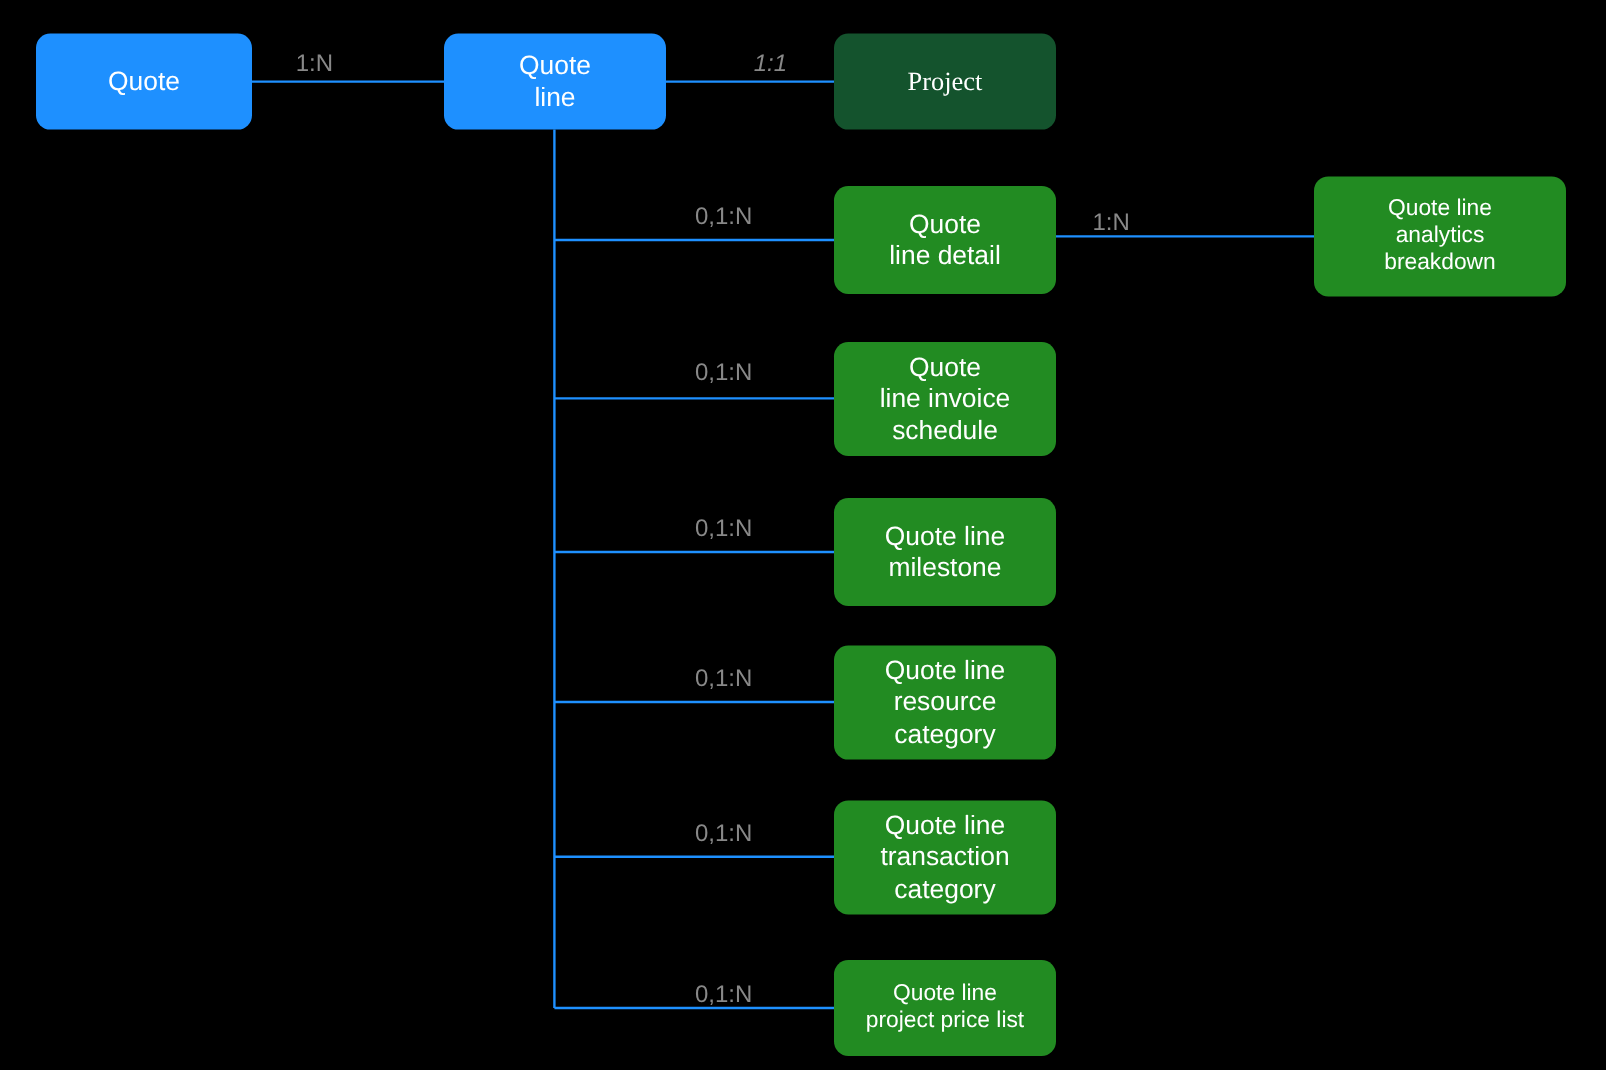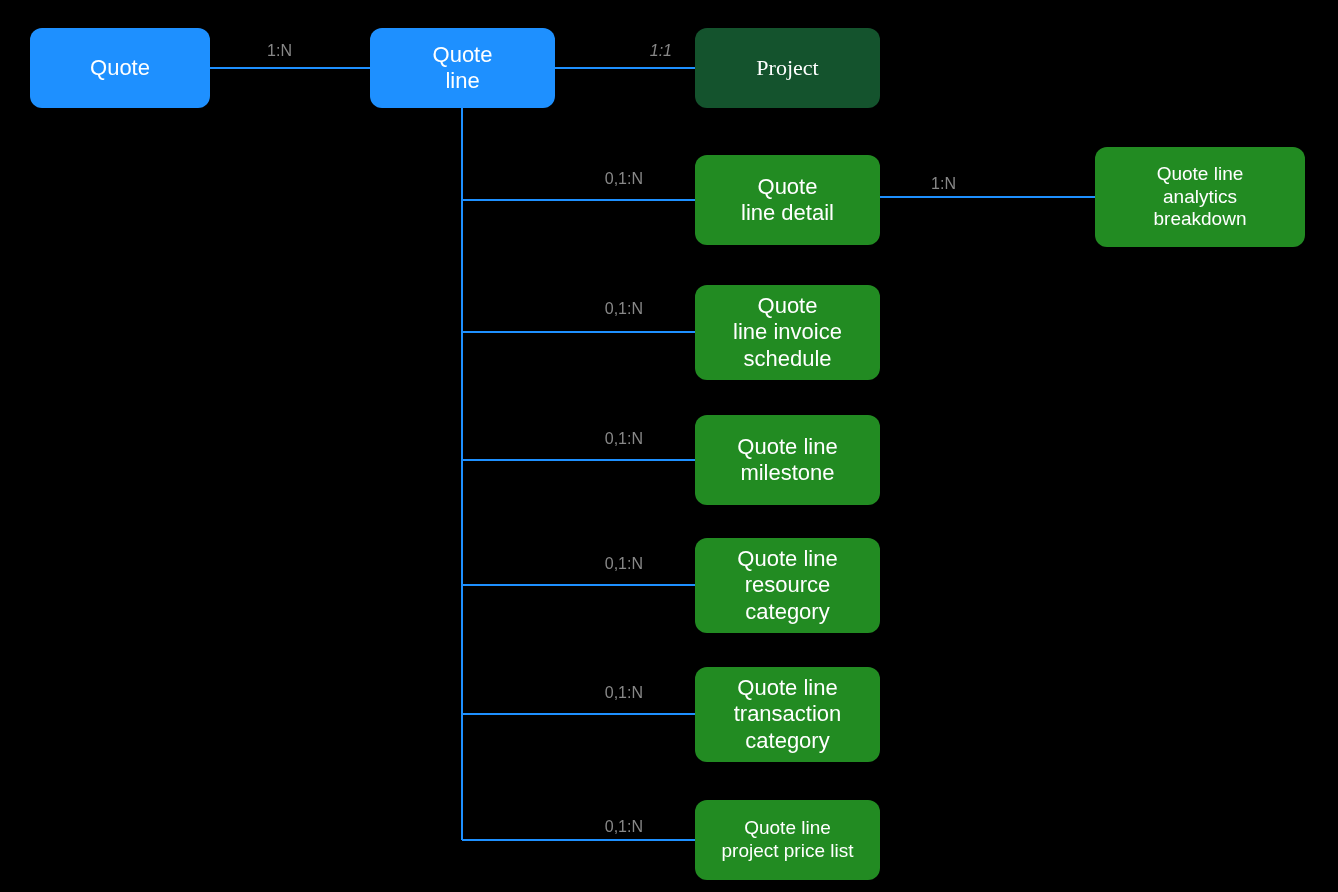--- a/index.html
+++ b/index.html
@@ -52,23 +52,23 @@
       left: 0;
       width: 1338px;
       height: 892px;
       pointer-events: none;
     }
 
     
     .label {
       position: absolute;
       color: #888;
-      font-size: 16px;
+      font-size: 20px;
       font-weight: 400;
-      text-align: right;
+      text-align: center;
     }
   </style>
 </head>
 <body>
 
 <div class="diagram-container">
 
   <svg class="lines-svg">
 
     <line x1="210" y1="68" x2="370" y2="68" stroke="#1e90ff" stroke-width="2"></line>

